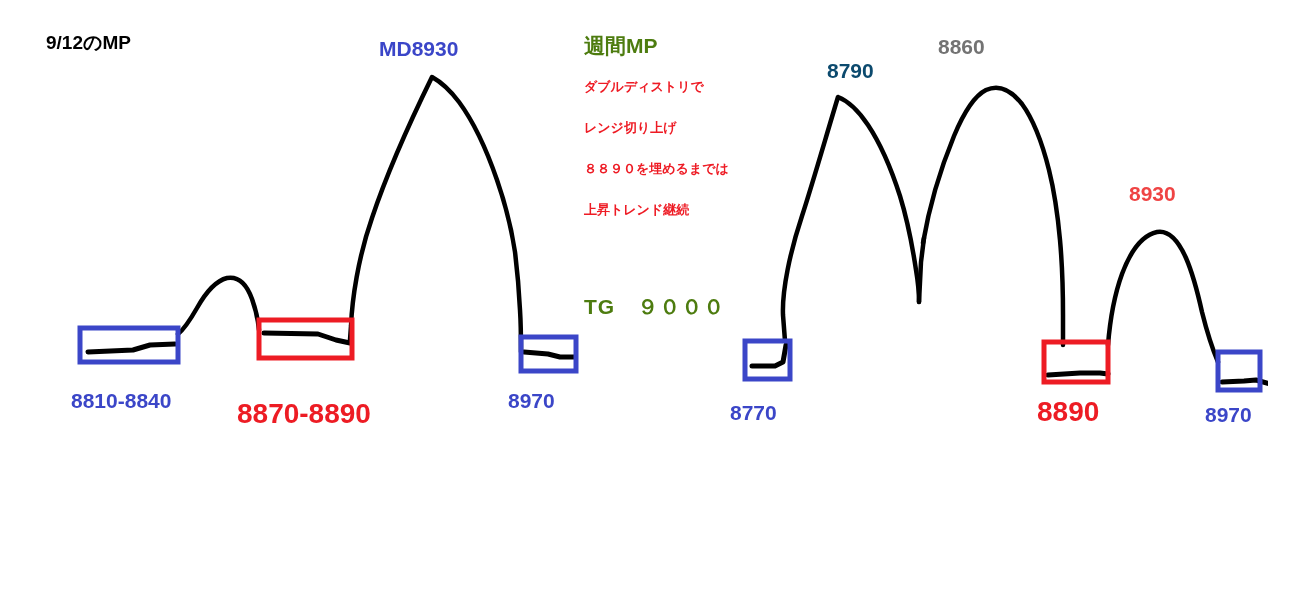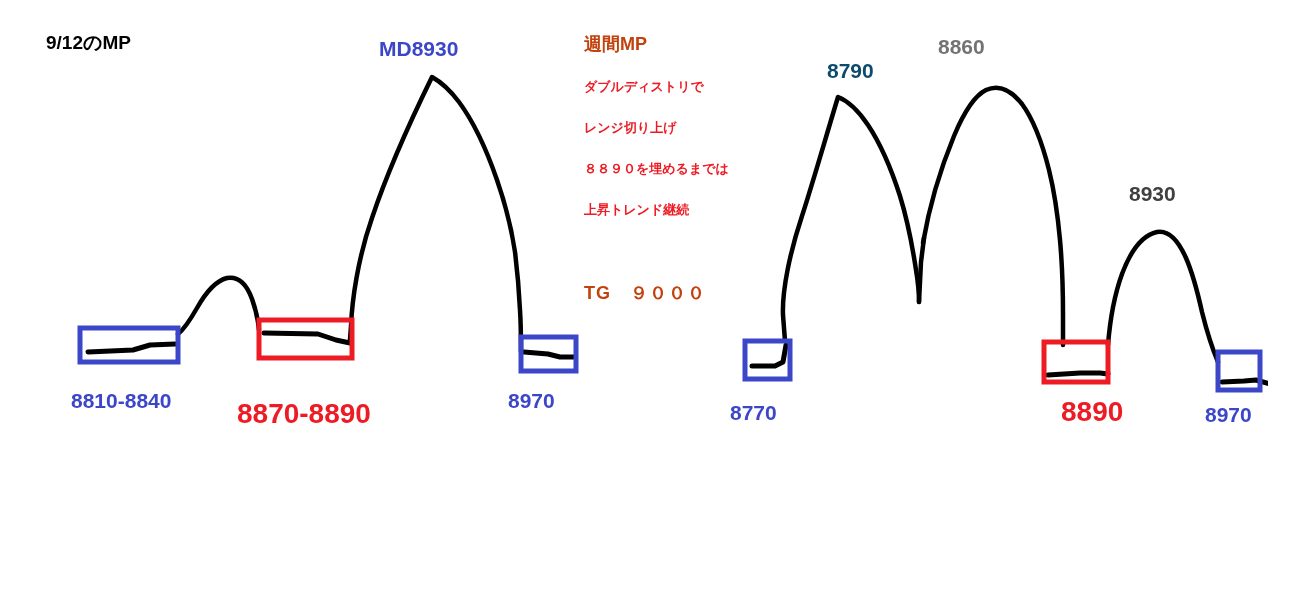--- a/index.html
+++ b/index.html
@@ -45,22 +45,22 @@
   .ann-red {
     position: absolute;
     color: #ee1b24;
     font-size: 13px;
     font-weight: bold;
     white-space: nowrap;
     line-height: 1;
   }
   .ann-black {
     position: absolute;
-    color: #c2410c;
-    font-size: 18px;
+    color: #4d7c0f;
+    font-size: 21px;
     font-weight: bold;
     white-space: nowrap;
     line-height: 1;
   }
 </style>
 </head>
 <body>
 
 <div id="canvas">
 
@@ -131,30 +131,30 @@
 
   <div class="lbl lbl-black" style="left:46px; top:33px;">9/12のMP</div>
 
   <div class="ann-black" style="left:584px; top:35px;">週間MP</div>
 
   <div class="ann-red" style="left:584px; top:80px;">ダブルディストリで</div>
   <div class="ann-red" style="left:584px; top:121px;">レンジ切り上げ</div>
   <div class="ann-red" style="left:584px; top:162px;">８８９０を埋めるまでは</div>
   <div class="ann-red" style="left:584px; top:203px;">上昇トレンド継続</div>
 
-  <div class="ann-black" style="left:584px; top:284px; letter-spacing:1px;">TG　９０００</div>
+  <div class="ann-black" style="left:584px; top:296px; letter-spacing:1px;">TG　９０００</div>
 
   <div id="peak-label-layer">
       <div class="lbl lbl-blue" style="left: 359px; top: 38px; color: rgb(59, 70, 200); margin-left: 20px;">MD8930</div>
       <div class="lbl lbl-blue" style="left: 827px; top: 60px; color: #0c4a6e;">8790</div>
       <div class="lbl lbl-blue" style="left: 938px; top: 36px; color: #737373;">8860</div>
-      <div class="lbl lbl-blue" style="left: 1129px; top: 183px; color: #404040;">8930</div>
+      <div class="lbl lbl-blue" style="left: 1129px; top: 183px; color: #ef4444;">8930</div>
     </div>
   <div id="zone-label-layer">
       <div class="lbl lbl-blue" style="left: 71px; top: 390px;">8810-8840</div>
       <div class="lbl lbl-red" style="left: 237px; top: 400px;">8870-8890</div>
       <div class="lbl lbl-blue" style="left: 508px; top: 390px;">8970</div>
       <div class="lbl lbl-blue" style="left: 730px; top: 402px;">8770</div>
-      <div class="lbl lbl-red" style="left: 1037px; top: 398px; margin-left: 24px;">8890</div>
+      <div class="lbl lbl-red" style="left: 1037px; top: 398px;">8890</div>
       <div class="lbl lbl-blue" style="left: 1205px; top: 404px;">8970</div>
     </div>
 
 </div>
 
 </body></html>

